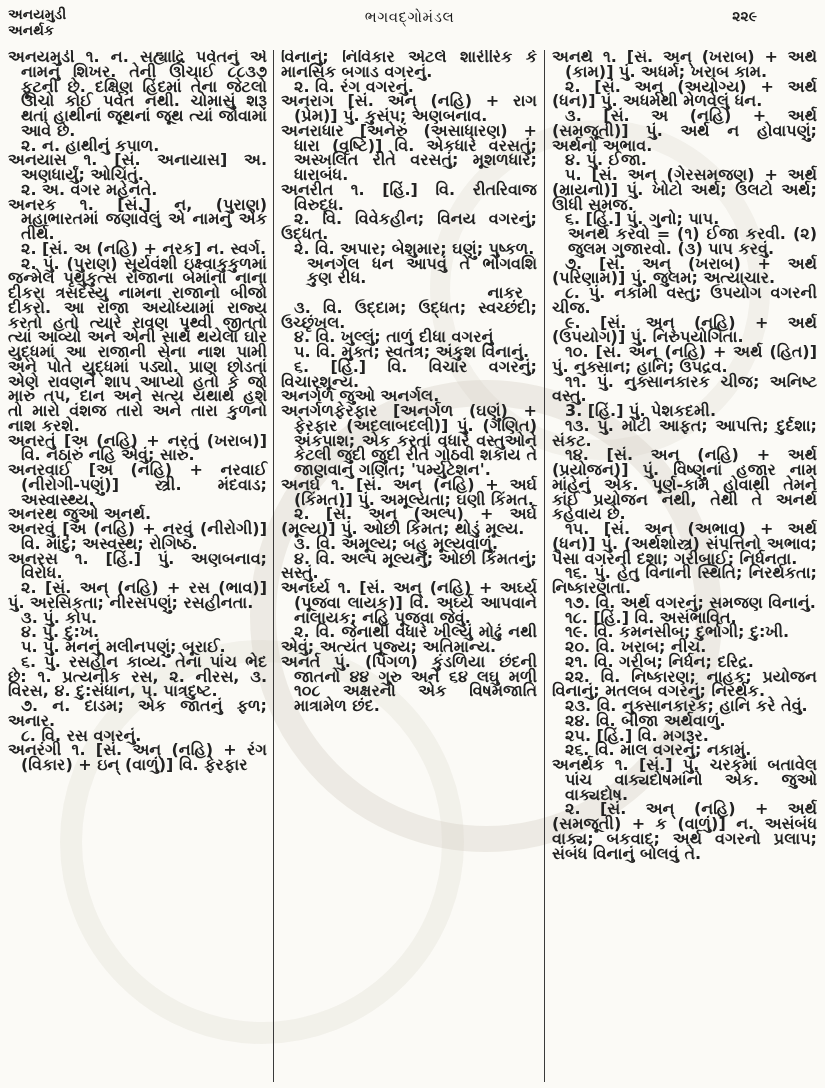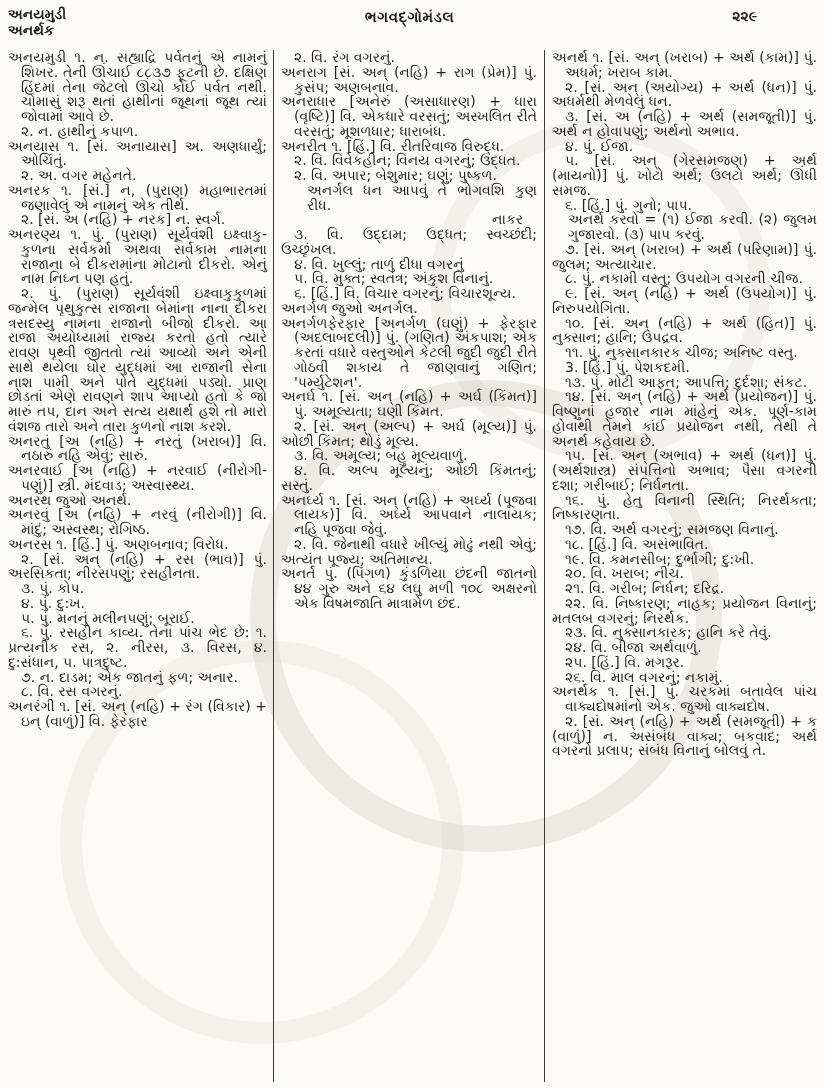--- a/index.html
+++ b/index.html
@@ -13,26 +13,26 @@
   .wm{position:absolute;border-radius:50%;pointer-events:none;}
   .wm1{left:250px;top:380px;width:420px;height:420px;border:26px solid rgba(205,200,185,0.30);}
   .wm2{left:430px;top:120px;width:300px;height:300px;border:20px solid rgba(210,205,190,0.22);}
   .wm3{left:60px;top:640px;width:360px;height:360px;border:22px solid rgba(210,205,190,0.20);}
 
   .page{position:absolute;inset:0;padding:6px 8px 4px 8px;box-sizing:border-box;}
 
   .hdr{display:flex;align-items:flex-start;height:44px;position:relative;}
   .hdr-left{width:200px;font-size:14px;font-weight:bold;line-height:16px;}
   .hdr-title{position:absolute;left:0;right:6px;top:2px;text-align:center;
-    font-size:15px;font-weight:bold;letter-spacing:.5px;}
+    font-size:15px;font-weight:normal;letter-spacing:.5px;}
   .hdr-page{margin-left:auto;font-size:14px;font-weight:bold;padding-right:60px;padding-top:2px;}
 
   .cols{display:flex;height:1032px;overflow:hidden;}
   .col{box-sizing:border-box;overflow:hidden;
-    font-size:14px;line-height:14.75px;font-weight:normal;color:#222;
+    font-size:16px;line-height:14.75px;font-weight:bold;color:#222;
     text-align:justify;}
   .col-1{width:265px;padding-right:6px;}
   .col-2{width:272px;border-left:1.5px solid #3a3a3a;border-right:1.5px solid #3a3a3a;
     padding:0 7px;}
   .col-3{width:272px;padding-left:7px;}
 
   .col p{margin:0;}
   .p-entry{padding-left:13px;text-indent:-13px;margin-top:4px;}
   .p-cont{margin-top:0;}
   .p-sense{text-indent:13px;margin-top:2px;}
@@ -59,37 +59,37 @@
   </div>
 
   <div class="cols">
     <div class="col col-1">
         <p class="p-entry">અનયમુડી ૧. ન. સહ્યાદ્રિ પર્વતનું એ નામનું શિખર. તેની ઊંચાઈ ૮૮૩૭ ફૂટની છે. દક્ષિણ હિંદમાં તેના જેટલો ઊંચો કોઈ પર્વત નથી. ચોમાસું શરૂ થતાં હાથીનાં જૂથનાં જૂથ ત્યાં જોવામાં આવે છે.</p>
         <p class="p-sense">૨. ન. હાથીનું કપાળ.</p>
         <p class="p-entry">અનયાસ ૧. [સં. અનાયાસ] અ. અણધાર્યું; ઓચિંતું.</p>
         <p class="p-sense">૨. અ. વગર મહેનતે.</p>
         <p class="p-entry">અનરક ૧. [સં.] ન, (પુરાણ) મહાભારતમાં જણાવેલું એ નામનું એક તીર્થ.</p>
         <p class="p-sense">૨. [સં. અ (નહિ) + નરક] ન. સ્વર્ગ.</p>
-        <p class="p-entry">અનરણ્ય ૧. પું. (પુરાણ) સૂર્યવંશી ઇક્ષ્વાકુ-કુળના સર્વકર્મા અથવા સર્વકામ નામના રાજાના બે દીકરામાંના મોટાનો દીકરો. એનું નામ નિઘ્ન પણ હતું.</p>
         <p class="p-sense">૨. પું. (પુરાણ) સૂર્યવંશી ઇક્ષ્વાકુકુળમાં જન્મેલ પૃથુકુત્સ રાજાના બેમાંના નાના દીકરા ત્રસદસ્યુ નામના રાજાનો બીજો દીકરો. આ રાજા અયોધ્યામાં રાજ્ય કરતો હતો ત્યારે રાવણ પૃથ્વી જીતતો ત્યાં આવ્યો અને એની સાથે થયેલા ઘોર યુદ્ધમાં આ રાજાની સેના નાશ પામી અને પોતે યુદ્ધમાં પડ્યો. પ્રાણ છોડતાં એણે રાવણને શાપ આપ્યો હતો કે જો મારું તપ, દાન અને સત્ય યથાર્થ હશે તો મારો વંશજ તારો અને તારા કુળનો નાશ કરશે.</p>
         <p class="p-entry">અનરતું [અ (નહિ) + નરતું (ખરાબ)] વિ. નઠારું નહિ એવું; સારું.</p>
         <p class="p-entry">અનરવાઈ [અ (નહિ) + નરવાઈ (નીરોગી-પણું)] સ્ત્રી. મંદવાડ; અસ્વાસ્થ્ય.</p>
         <p class="p-entry">અનરથ જુઓ અનર્થ.</p>
         <p class="p-entry">અનરવું [અ (નહિ) + નરવું (નીરોગી)] વિ. માંદું; અસ્વસ્થ; રોગિષ્ઠ.</p>
         <p class="p-entry">અનરસ ૧. [હિં.] પું. અણબનાવ; વિરોધ.</p>
         <p class="p-sense">૨. [સં. અન્ (નહિ) + રસ (ભાવ)] પું. અરસિકતા; નીરસપણું; રસહીનતા.</p>
         <p class="p-sense">૩. પું. કોપ.</p>
         <p class="p-sense">૪. પું. દુ:ખ.</p>
         <p class="p-sense">૫. પું. મનનું મલીનપણું; બૂરાઈ.</p>
         <p class="p-sense">૬. પું. રસહીન કાવ્ય. તેના પાંચ ભેદ છે: ૧. પ્રત્યનીક રસ, ૨. નીરસ, ૩. વિરસ, ૪. દુ:સંધાન, ૫. પાત્રદુષ્ટ.</p>
         <p class="p-sense">૭. ન. દાડમ; એક જાતનું ફળ; અનાર.</p>
         <p class="p-sense">૮. વિ. રસ વગરનું.</p>
         <p class="p-entry">અનરંગી ૧. [સં. અન્ (નહિ) + રંગ (વિકાર) + ઇન્ (વાળું)] વિ. ફેરફાર</p>
       </div>
     <div class="col col-2">
+        <p class="p-cont">વિનાનું; નિર્વિકાર એટલે શારીરિક કે માનસિક બગાડ વગરનું.</p>
         <p class="p-sense">૨. વિ. રંગ વગરનું.</p>
         <p class="p-entry">અનરાગ [સં. અન્ (નહિ) + રાગ (પ્રેમ)] પું. કુસંપ; અણબનાવ.</p>
         <p class="p-entry">અનરાધાર [અનેરું (અસાધારણ) + ધારા (વૃષ્ટિ)] વિ. એકધારે વરસતું; અસ્ખલિત રીતે વરસતું; મૂશળધાર; ધારાબંધ.</p>
         <p class="p-entry">અનરીત ૧. [હિં.] વિ. રીતરિવાજ વિરુદ્ધ.</p>
         <p class="p-sense">૨. વિ. વિવેકહીન; વિનય વગરનું; ઉદ્ધત.</p>
         <p class="p-sense">૨. વિ. અપાર; બેશુમાર; ઘણું; પુષ્કળ.</p>
         <p class="p-quote">અનર્ગલ ધન આપવું તે ભોગવશિ કુણ રીધ.</p>
         <p class="p-attrib">નાકર</p>
         <p class="p-sense">૩. વિ. ઉદ્દામ; ઉદ્ધત; સ્વચ્છંદી; ઉચ્છૃંખલ.</p>
         <p class="p-sense">૪. વિ. ખુલ્લું; તાળું દીધા વગરનું</p>

